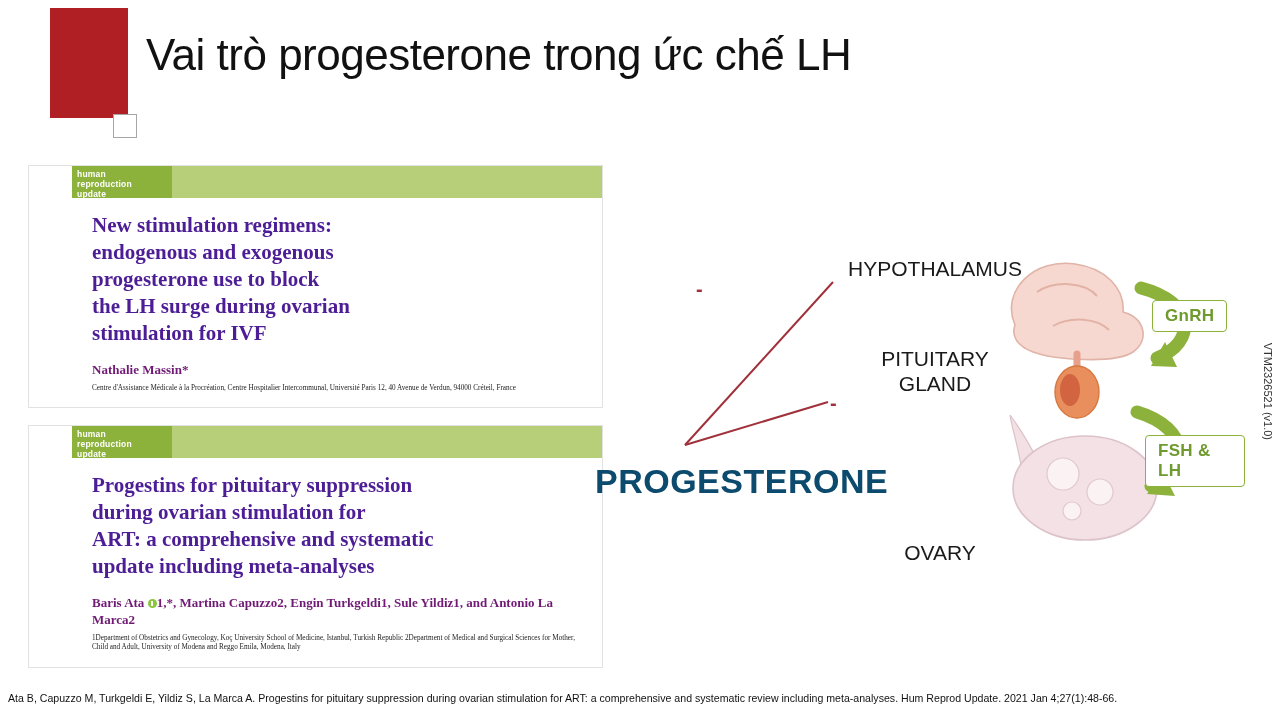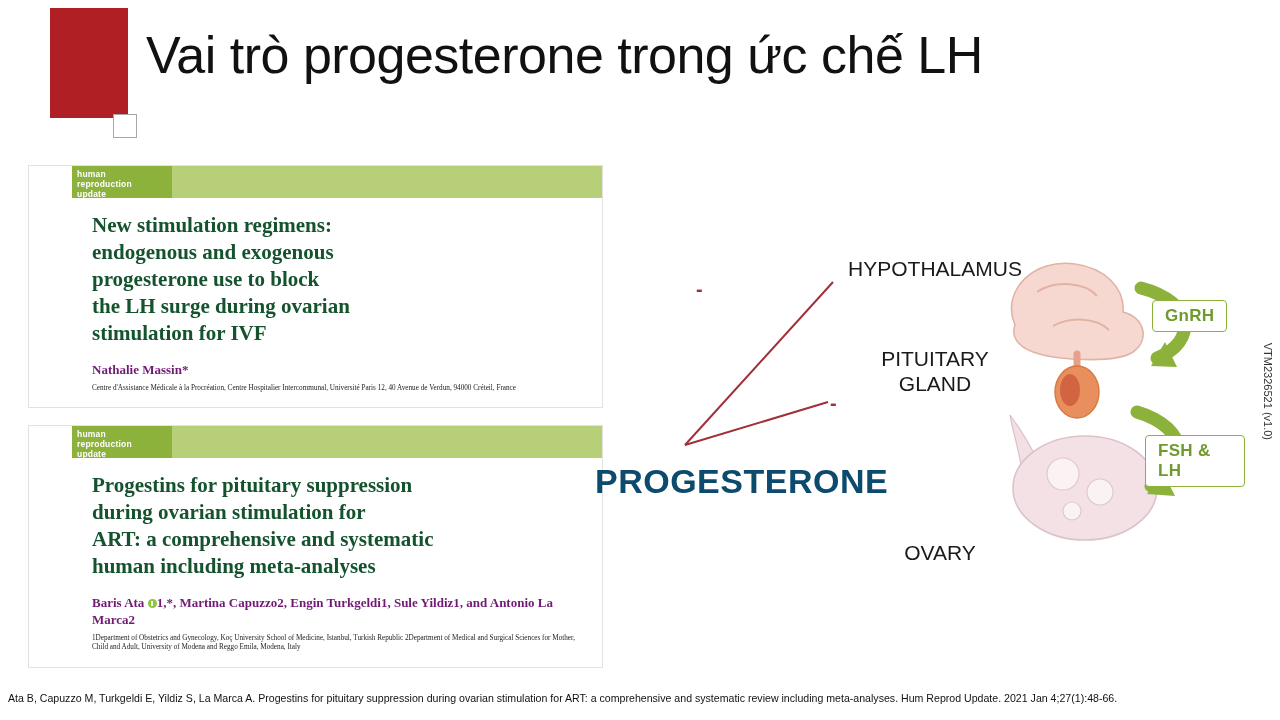--- a/index.html
+++ b/index.html
@@ -31,21 +31,21 @@
     width: 22px;
     height: 22px;
     border: 1px solid #a6a6a6;
     background: #ffffff;
   }
   .slide-title {
     position: absolute;
     left: 146px;
     top: 22px;
     width: 1060px;
-    font-size: 52px;
+    font-size: 44px;
     line-height: 66px;
     color: #111111;
     font-weight: 400;
     letter-spacing: -0.5px;
     white-space: nowrap;
   }
 
   
   .journal-card {
     position: absolute;
@@ -76,21 +76,21 @@
     letter-spacing: 0.2px;
   }
   .jc-banner-right {
     flex: 1;
     background: #b6cf78;
   }
   .jc-body {
     padding: 14px 18px 14px 20px;
   }
   .jc-title {
-    color: #14532d;
+    color: #4c1d95;
     font-weight: bold;
     font-size: 21px;
     line-height: 27px;
     font-family: "Liberation Serif", serif;
   }
   .jc-title .line { display: block; }
   .jc-authors {
     margin-top: 14px;
     color: #701a75;
     font-weight: bold;
@@ -240,21 +240,21 @@
       <div>reproduction</div>
       <div>update</div>
     </div>
     <div class="jc-banner-right"></div>
   </div>
   <div class="jc-body">
     <div class="jc-title">
       <span class="line">Progestins for pituitary suppression</span>
       <span class="line">during ovarian stimulation for</span>
       <span class="line">ART: a comprehensive and systematic</span>
-      <span class="line">human including meta-analyses</span>
+      <span class="line">update including meta-analyses</span>
     </div>
     <div class="jc-authors">
       <span>Baris Ata </span><span class="orcid"></span><span>1,*, Martina Capuzzo2, Engin Turkgeldi1, Sule Yildiz1, and Antonio La Marca2</span>
     </div>
     <div class="jc-affil">1Department of Obstetrics and Gynecology, Koç University School of Medicine, Istanbul, Turkish Republic 2Department of Medical and Surgical Sciences for Mother, Child and Adult, University of Modena and Reggo Emila, Modena, Italy</div>
   </div>
 </div>
 
 <div class="diagram">
 

